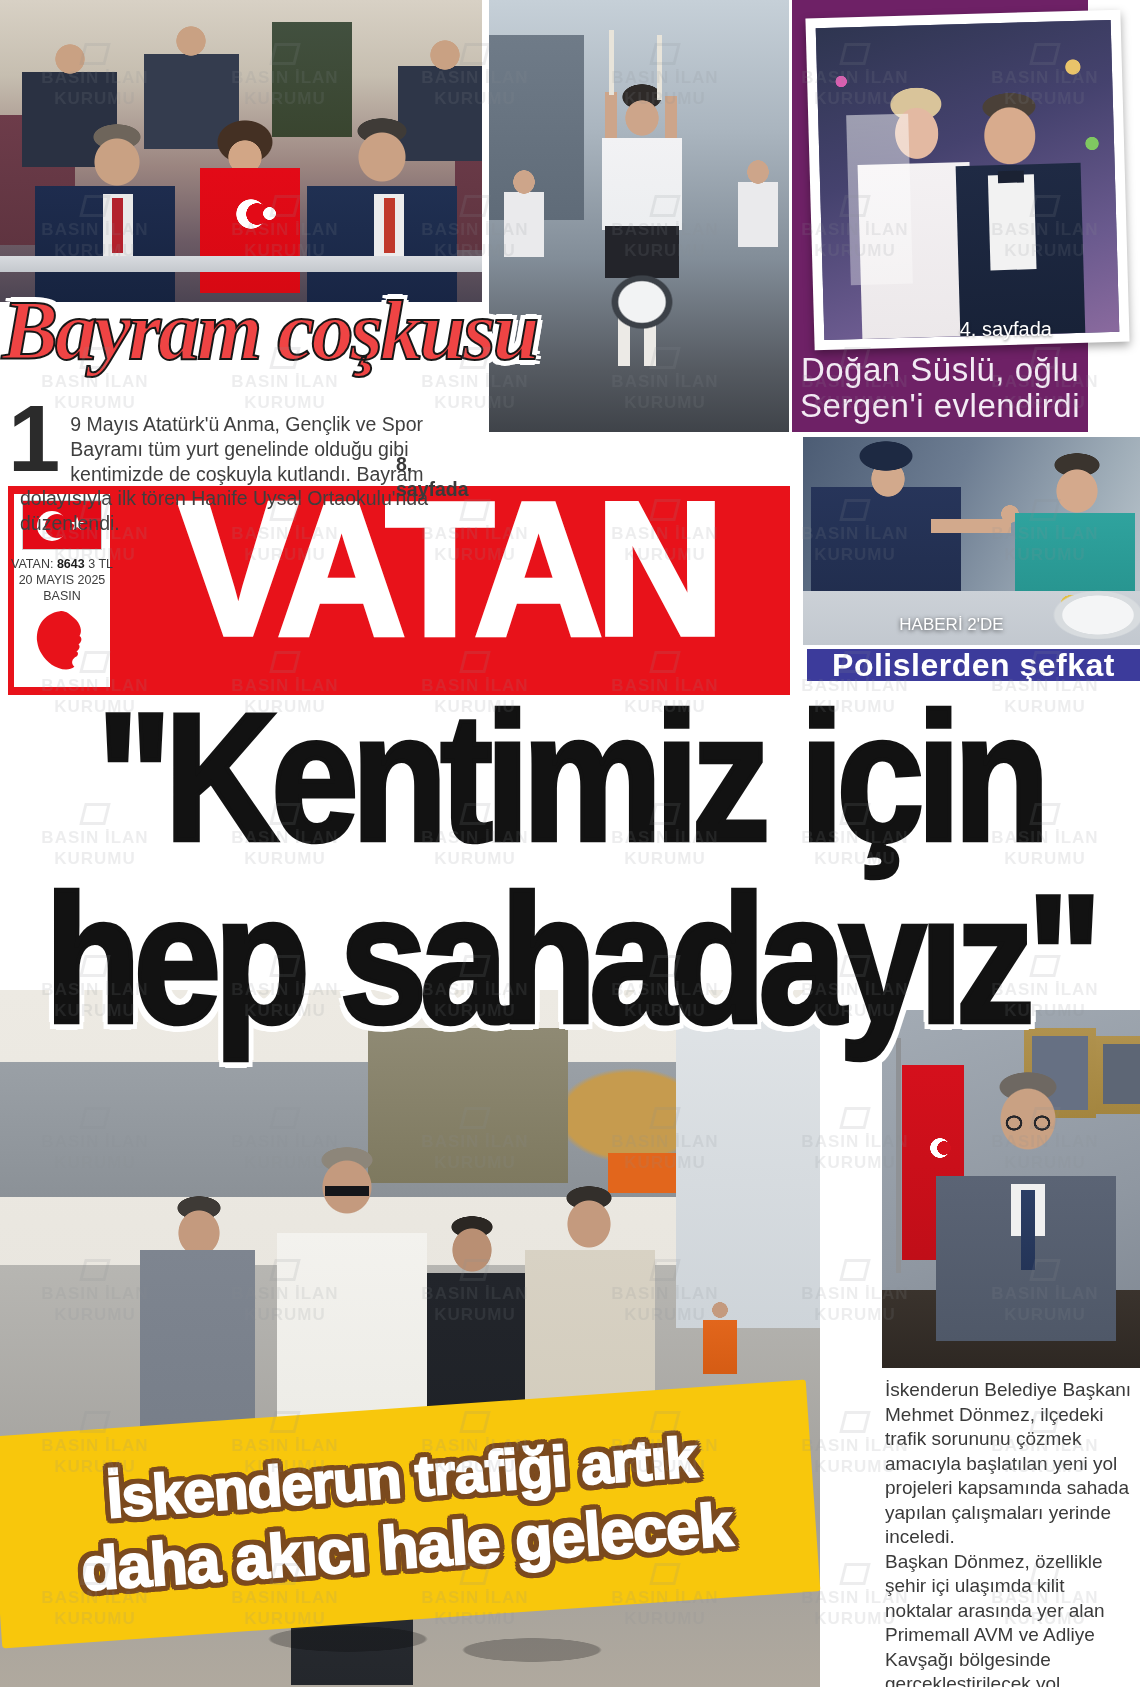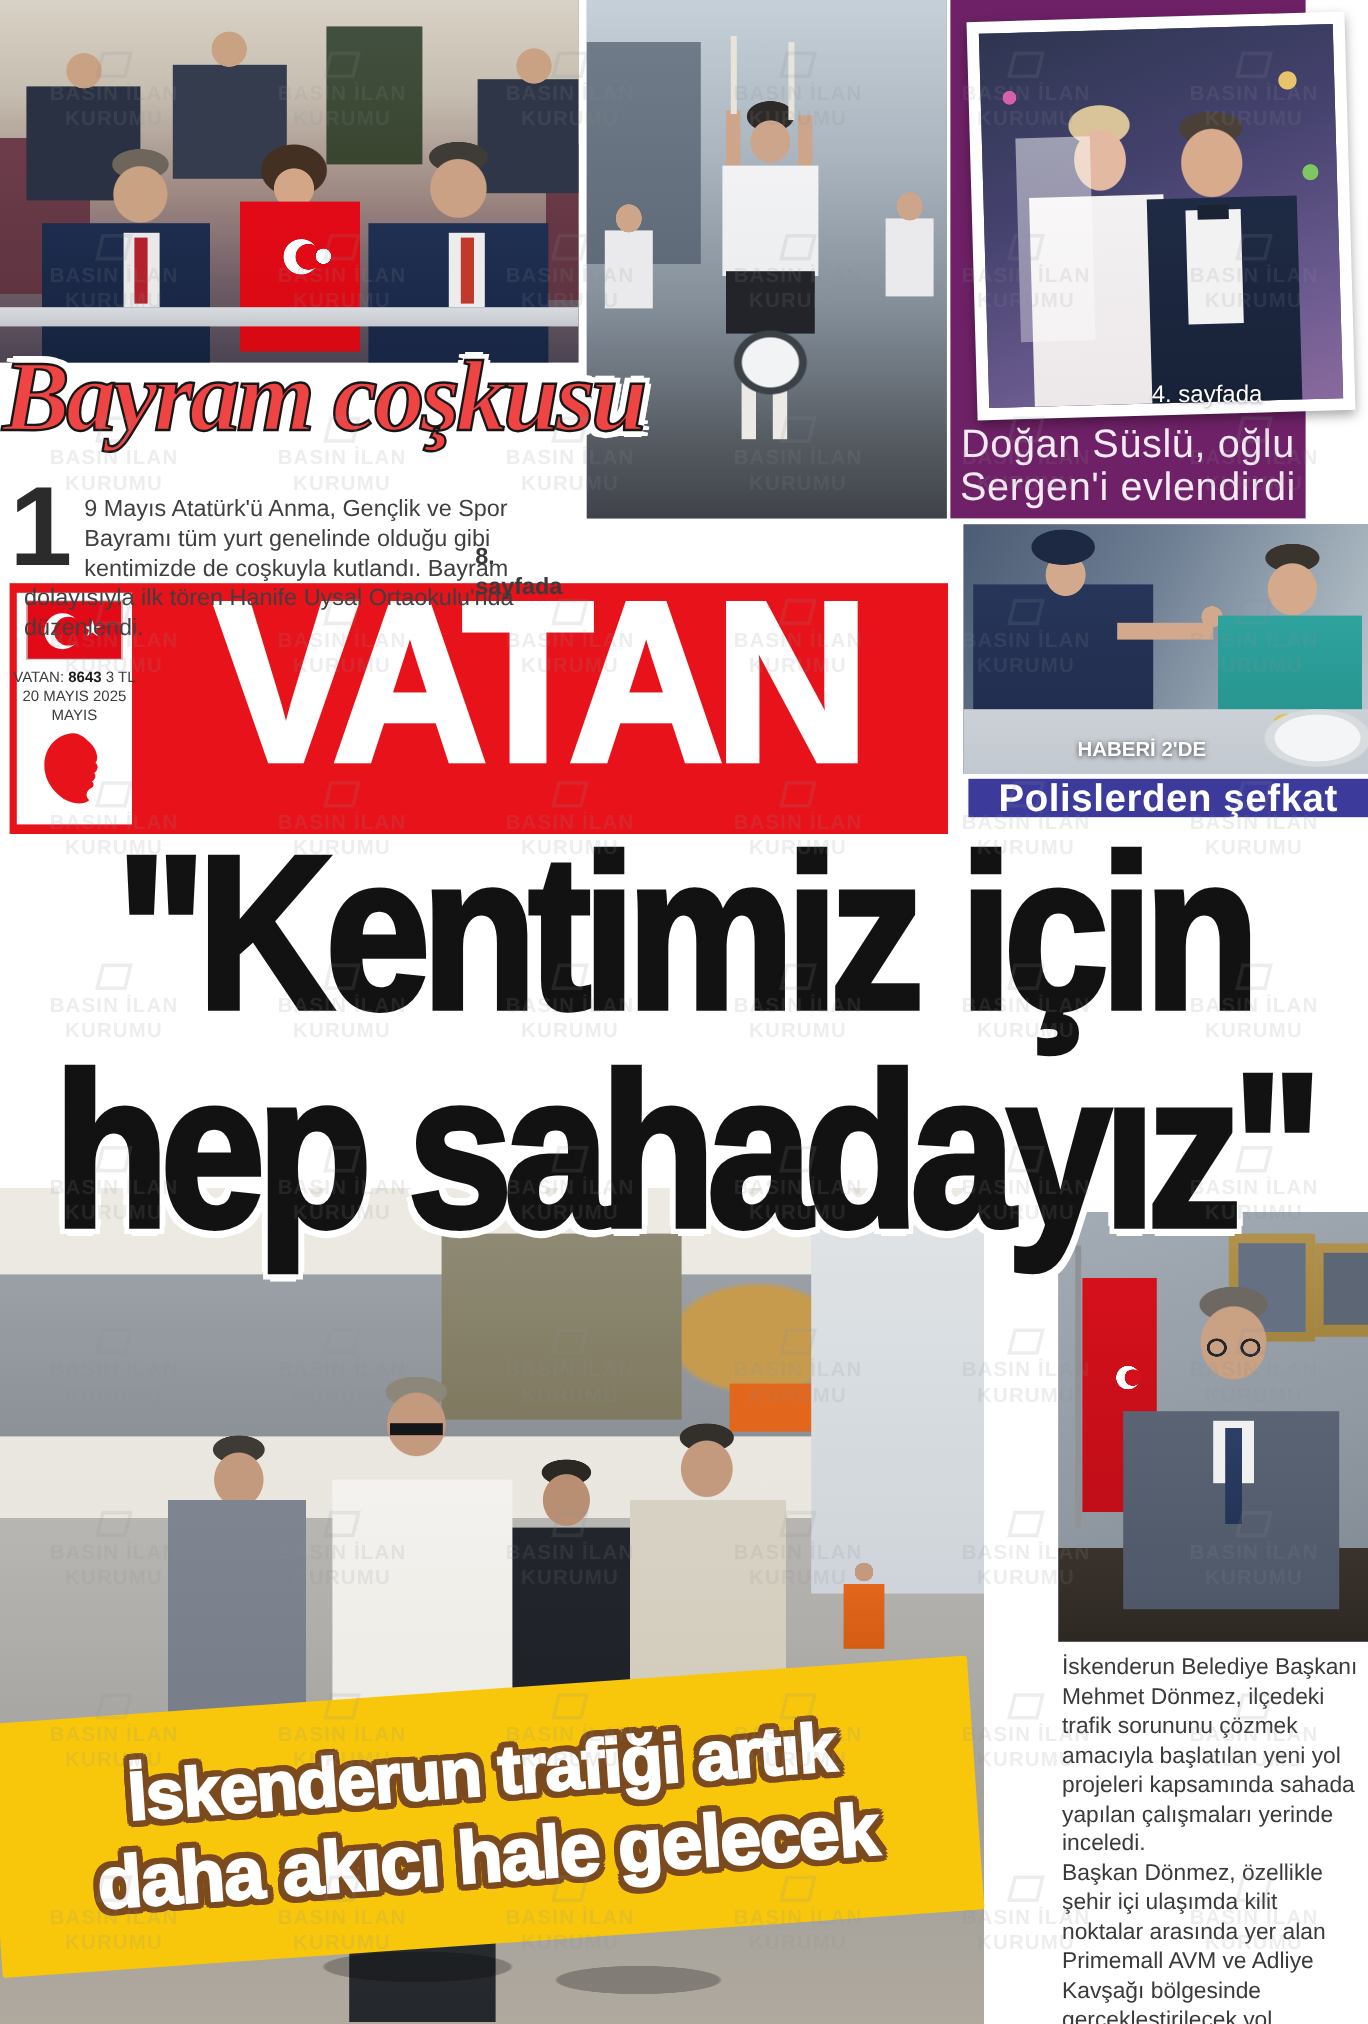--- a/index.html
+++ b/index.html
@@ -200,21 +200,21 @@
   .vatan { position:absolute; left:102px; right:4px; top:4px; height:158px;
     display:flex; align-items:center; justify-content:center;
     font-size:178px; font-weight:900; color:#ffffff; letter-spacing:-7px;
     transform:scaleY(1.06); -webkit-text-stroke:5px #ffffff; line-height:1; }
   .strip { position:absolute; left:102px; right:6px; bottom:6px; height:30px; background:#fff;
     display:flex; align-items:center; justify-content:center;
     color:#e8121a; font-weight:bold; font-size:21px; white-space:nowrap; }
 
   
   .pp-ref { position:absolute; left:0; right:40px; bottom:10px; text-align:center;
-    color:#fff; font-weight:bold; font-size:17px; text-shadow:0 1px 4px rgba(0,0,0,.7); }
+    color:#fff; font-weight:normal; font-size:17px; text-shadow:0 1px 4px rgba(0,0,0,.7); }
   .blue-banner { position:absolute; left:807px; top:649px; width:333px; height:32px;
     background:#3c3b9b; z-index:3; display:flex; align-items:center; justify-content:center;
     color:#fff; font-weight:bold; font-size:32px; letter-spacing:0.5px; white-space:nowrap; }
 
   
   .main-headline { position:absolute; left:0; top:686px; width:1140px; z-index:6;
     text-align:center; font-weight:900; color:#121212; }
   .main-headline .hl { display:block; font-size:160px; line-height:182px; letter-spacing:-7px;
     -webkit-text-stroke:4px #121212; transform:scale(0.98,1.14); white-space:nowrap;
     text-shadow:-7px 0 #fff,7px 0 #fff,0 -7px #fff,0 7px #fff,
@@ -279,21 +279,21 @@
         <div class="c1"></div>
         <div class="c2"></div>
         <div class="star">★</div>
       </div>
       <div class="issue-line">
         <span>VATAN:</span>
         <b>8643</b>
         <span>3 TL</span>
       </div>
       <div class="date-line">20 MAYIS 2025</div>
-      <div class="day-line">MAYIS</div>
+      <div class="day-line">BASIN</div>
       <svg class="ataturk" width="62" height="66" viewBox="0 0 60 64">
         <path fill="#e8121a" d="M28 4 C12 6 4 20 6 34 C7 42 12 50 20 56 C26 60 36 63 42 58 C38 54 40 50 44 48 C46 47 46 44 44 43 C47 41 48 38 46 36 C49 34 50 30 47 28 C50 24 48 16 42 11 C38 7 33 3 28 4 Z"></path>
       </svg>
     </div>
     <div class="vatan">VATAN</div>
   </div>
 
   <div class="photo pp">
     <div class="pp-ref">HABERİ 2'DE</div>
   </div>

